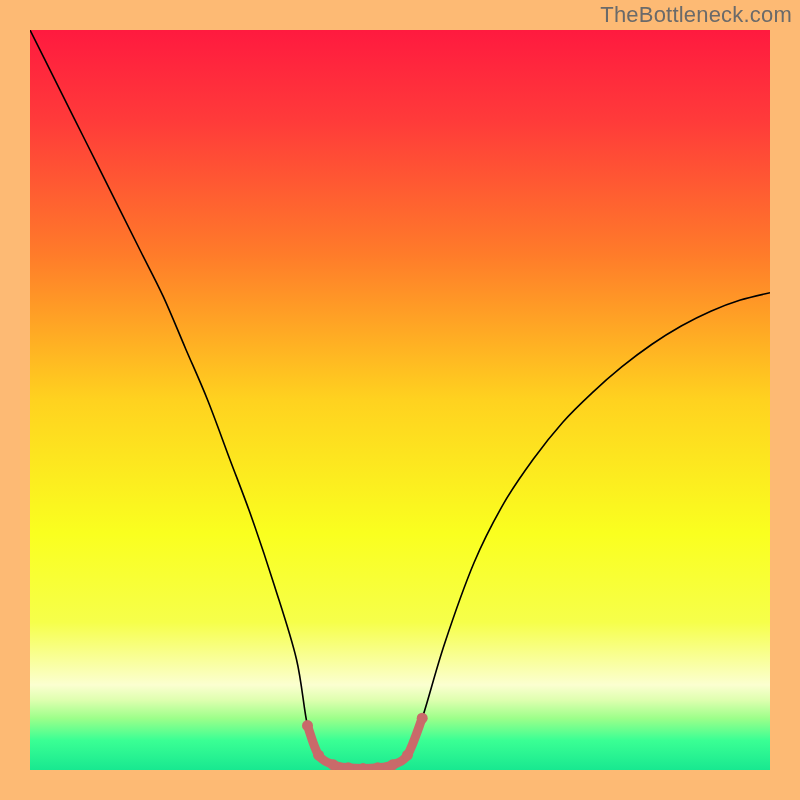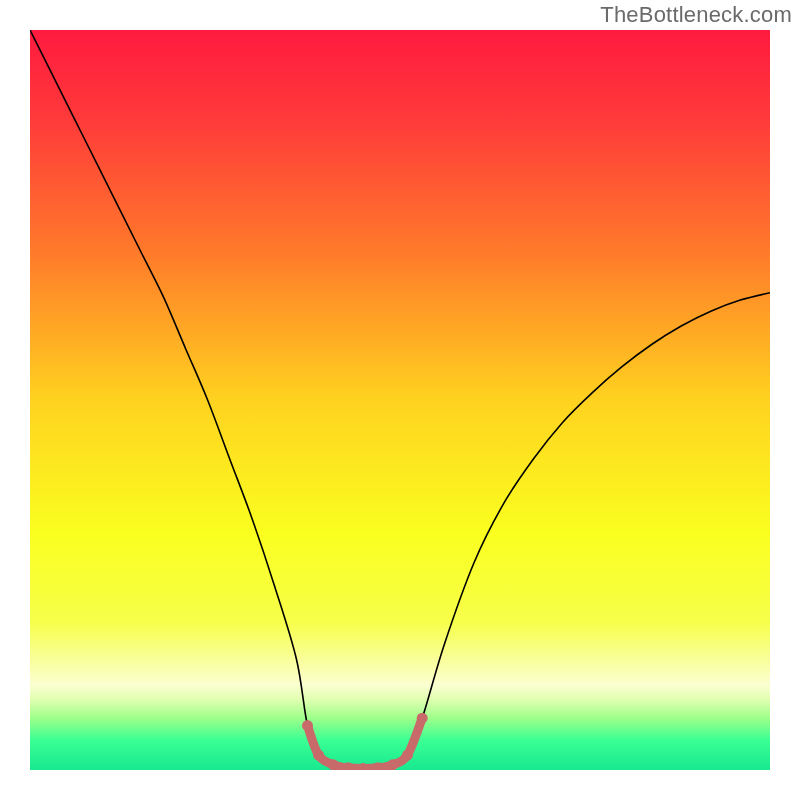--- a/index.html
+++ b/index.html
@@ -8,21 +8,21 @@
     width: 800px;
     height: 800px;
     background: #000;
     overflow: hidden;
     font-family: Arial, Helvetica, sans-serif;
   }
   .frame {
     position: relative;
     width: 800px;
     height: 800px;
-    background: #ffffff;
+    background: #fdba74;
     text-align: right;
   }
   .watermark {
     position: absolute;
     top: 2px;
     right: 8px;
     color: #6a6a6a;
     font-size: 22px;
     font-weight: 400;
     letter-spacing: 0.2px;

